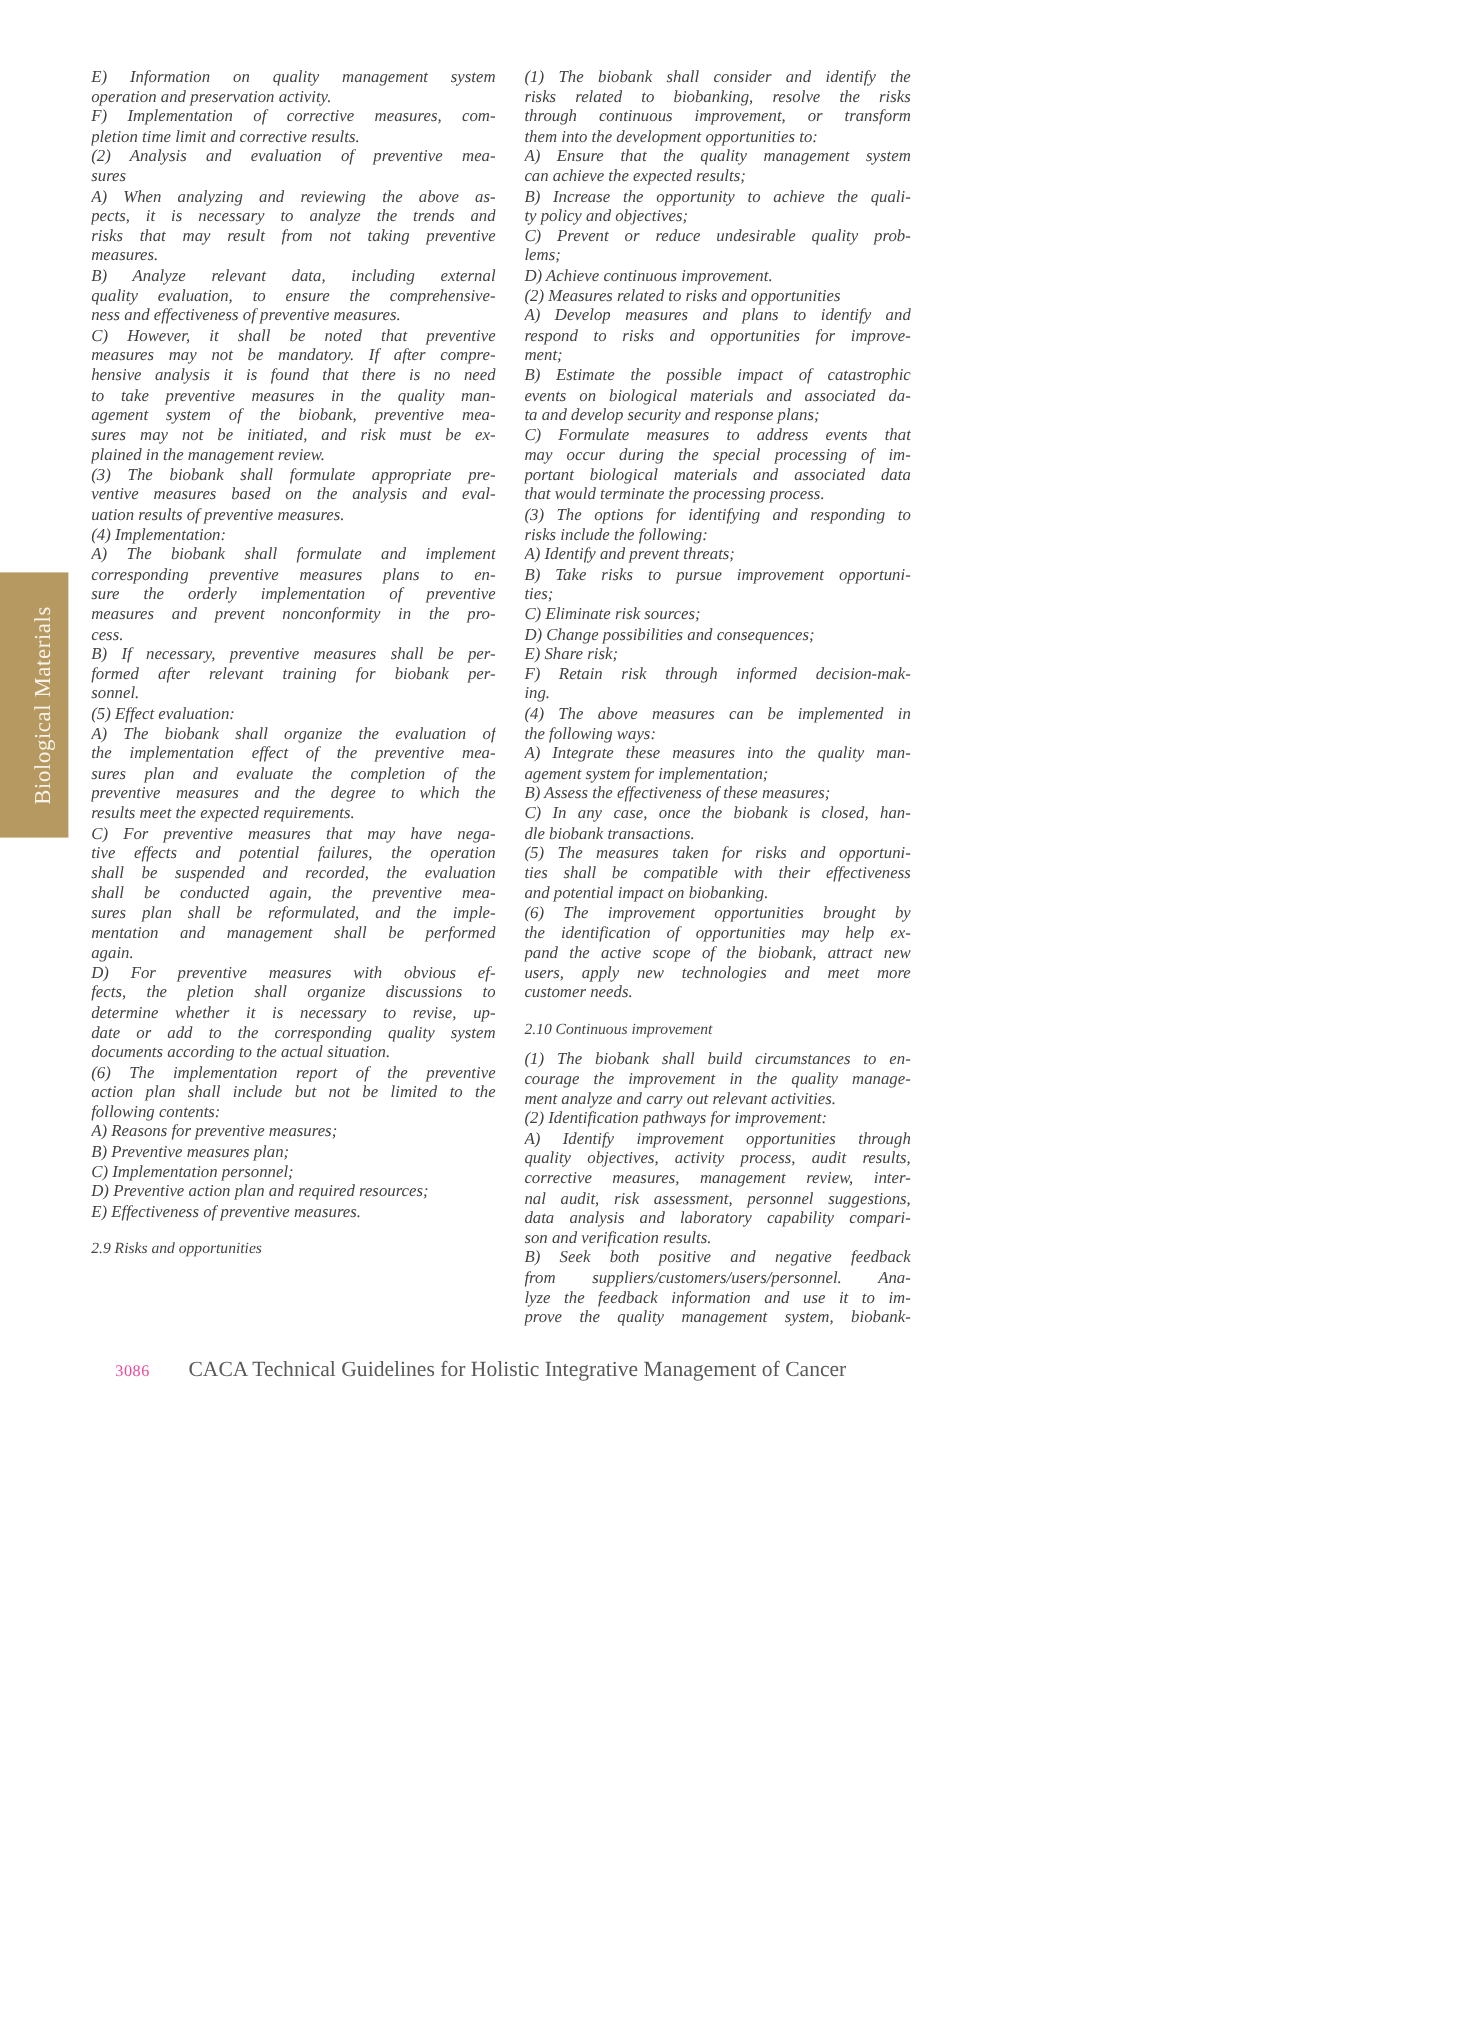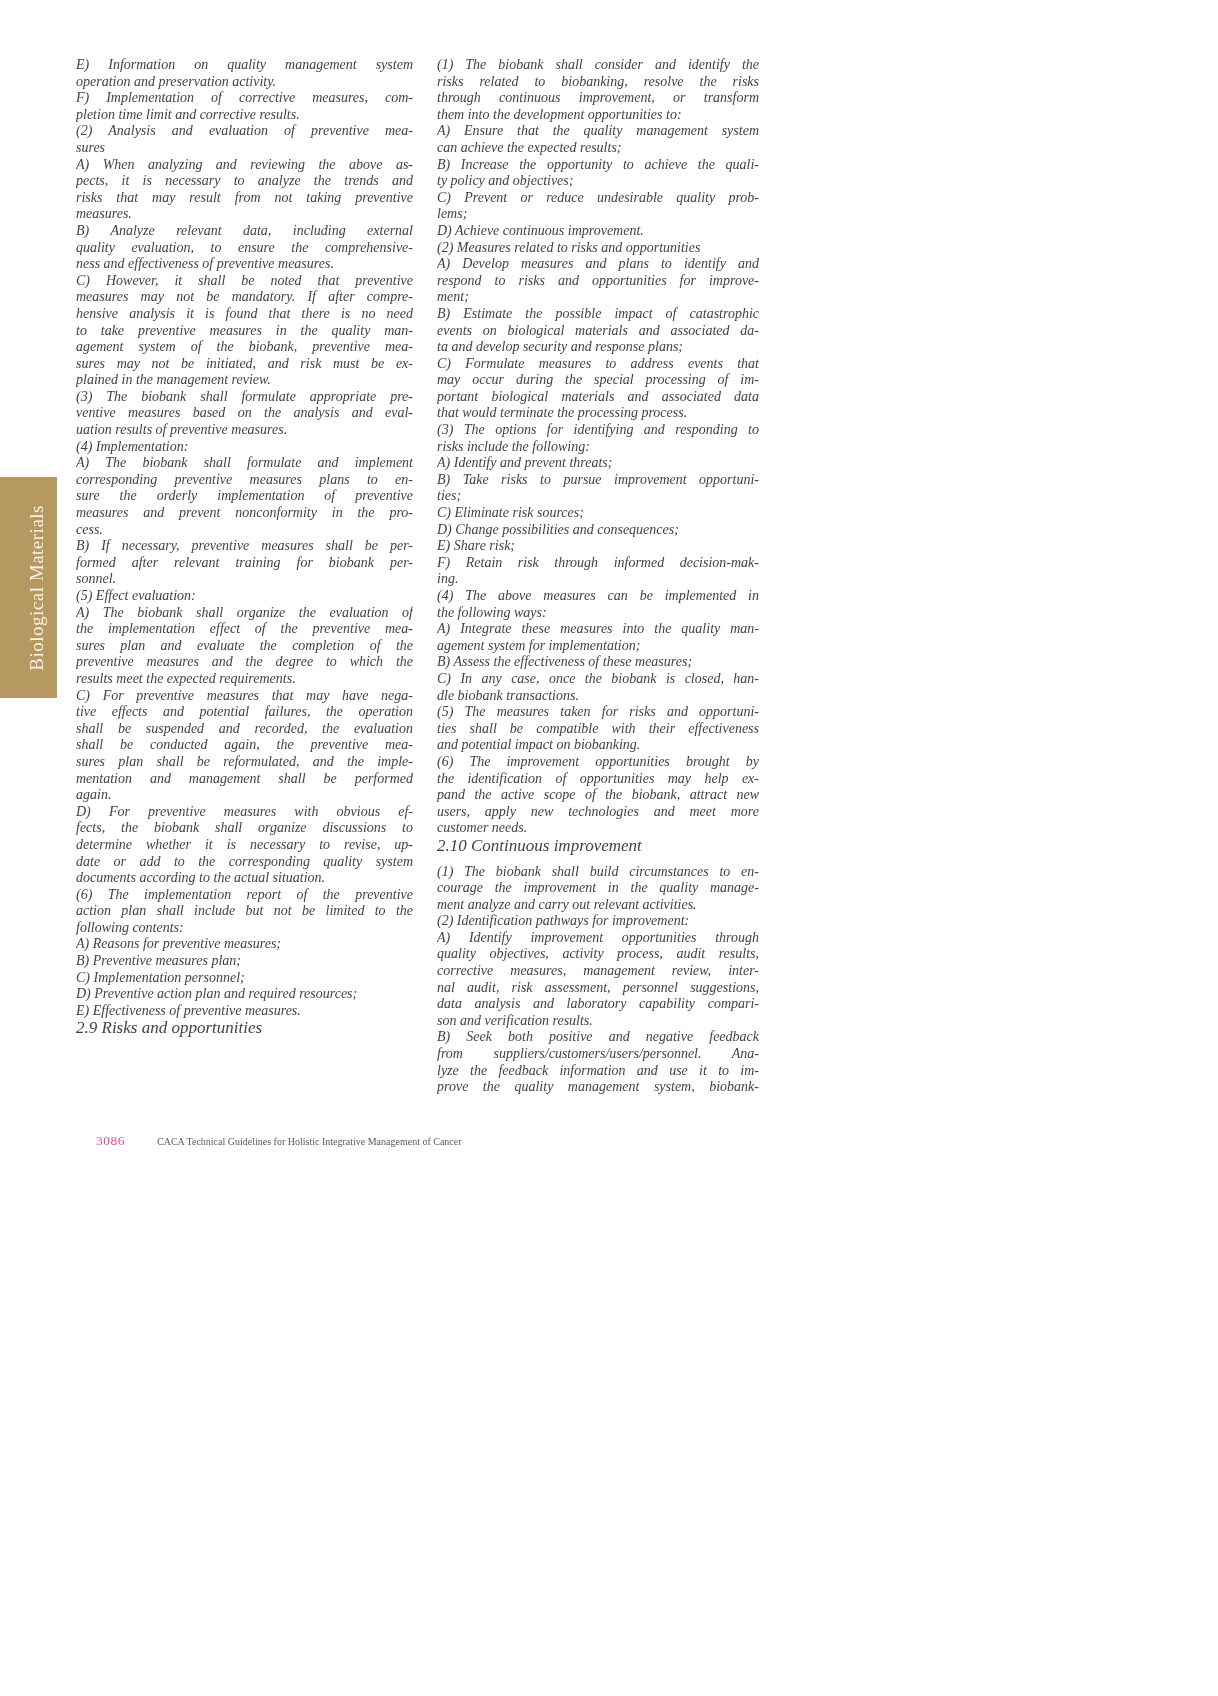--- a/index.html
+++ b/index.html
@@ -29,28 +29,28 @@
   .column-right { left: 437px; width: 322px; }
 
   .para { margin: 0; }
   .line {
     text-align: justify; text-align-last: justify;
     height: 16.6px; line-height: 16.6px; overflow: hidden;
   }
   .line.last { text-align-last: left; }
 
   .heading {
-    margin: 1px 0 9px 0;
-    font-size: 17px; line-height: 16.6px; text-align: left; color: #424242;
+    margin: 13px 0 9px 0;
+    font-size: 13px; line-height: 16.6px; text-align: left; color: #424242;
   }
 
   
   .footer { position: absolute; left: 76px; top: 1131px; white-space: nowrap; color: #555555; }
   .page-number { font-size: 13.5px; color: #ec4899; letter-spacing: 0.5px; margin-left: 20px; }
-  .running-title { font-size: 10px; margin-left: 28px; color: #5a5a5a; }
+  .running-title { font-size: 18px; margin-left: 28px; color: #5a5a5a; }
 </style>
 </head>
 <body>
 
 <div class="page">
 
   <div class="side-tab" id="side-tab" style="background: rgb(182, 153, 97);">
     <span class="side-tab-label">Biological Materials</span>
   </div>
 
@@ -121,21 +121,21 @@
         <div class="line">C) For preventive measures that may have nega-</div>
         <div class="line">tive effects and potential failures, the operation</div>
         <div class="line">shall be suspended and recorded, the evaluation</div>
         <div class="line">shall be conducted again, the preventive mea-</div>
         <div class="line">sures plan shall be reformulated, and the imple-</div>
         <div class="line">mentation and management shall be performed</div>
         <div class="line last">again.</div>
       </div>
       <div class="para">
         <div class="line">D) For preventive measures with obvious ef-</div>
-        <div class="line">fects, the biobank shall organize discussions to</div>
+        <div class="line">fects, the pletion shall organize discussions to</div>
         <div class="line">determine whether it is necessary to revise, up-</div>
         <div class="line">date or add to the corresponding quality system</div>
         <div class="line last">documents according to the actual situation.</div>
       </div>
       <div class="para">
         <div class="line">(6) The implementation report of the preventive</div>
         <div class="line">action plan shall include but not be limited to the</div>
         <div class="line last">following contents:</div>
       </div>
       <div class="para">

